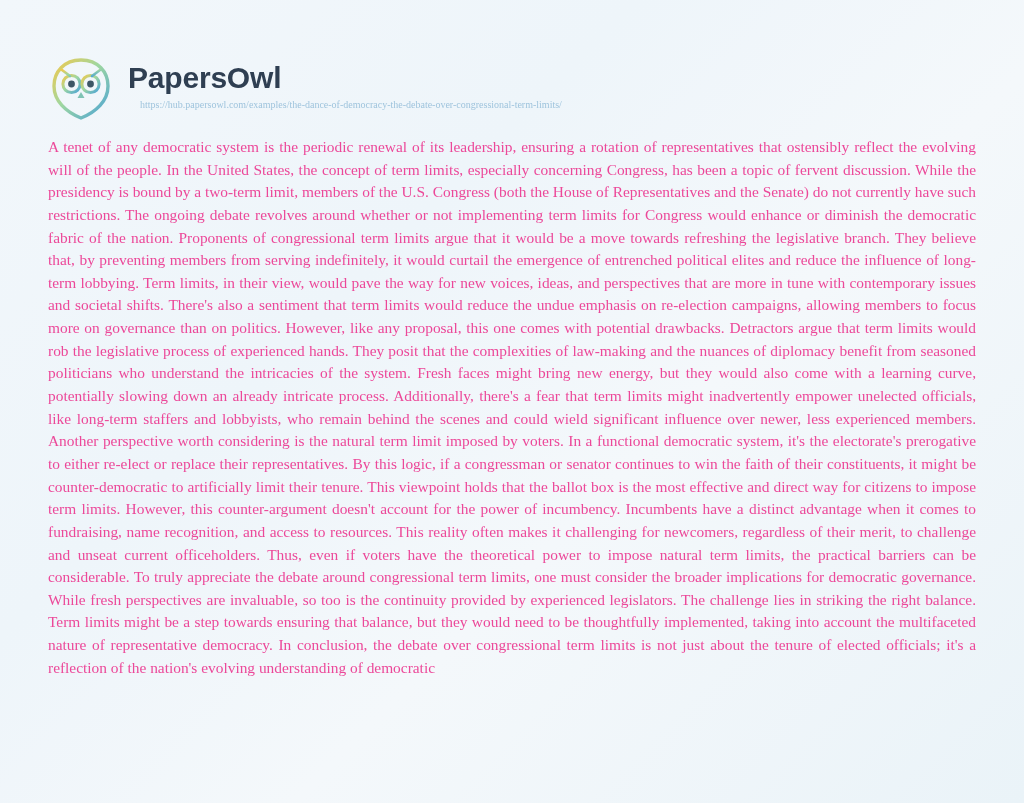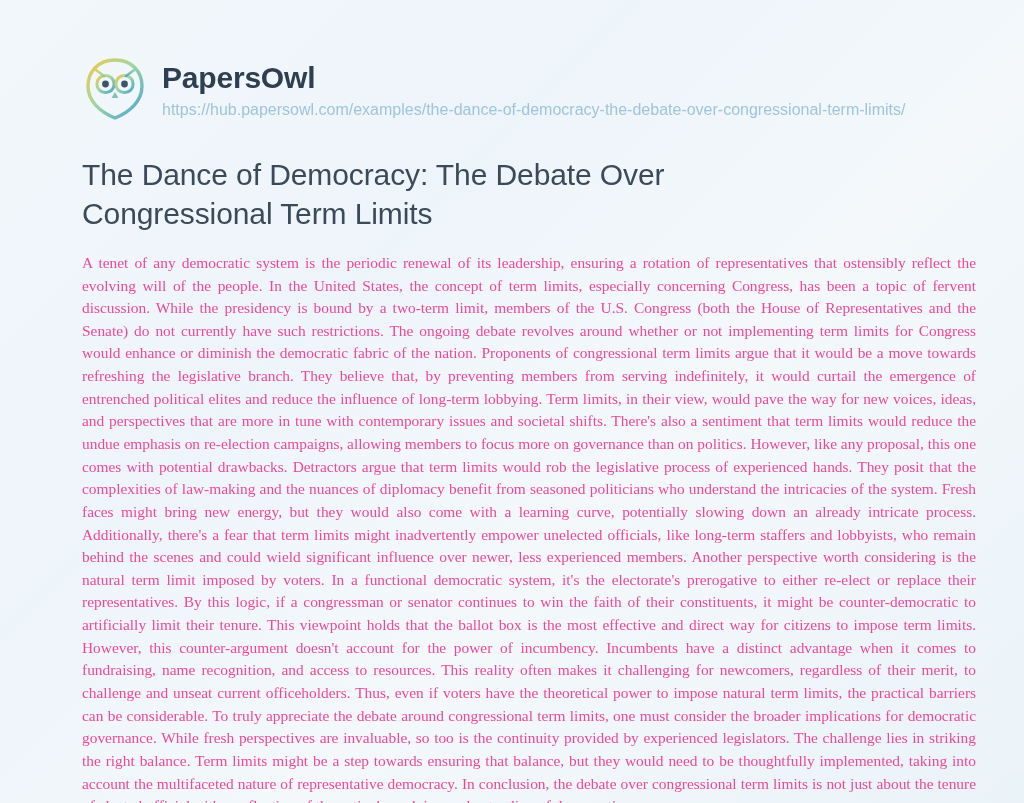--- a/index.html
+++ b/index.html
@@ -11,21 +11,20 @@
     height: 803px;
     background: linear-gradient(135deg, #f2f7fb 0%, #eef5fa 35%, #f4f8fb 60%, #eaf3f8 100%);
     font-family: "Liberation Serif", serif;
     overflow: hidden;
   }
   .page {
     position: relative;
     width: 1024px;
     height: 756px;
     box-sizing: border-box;
-    padding-left: 34px;
   }
   .header {
     display: flex;
     align-items: flex-start;
     padding: 52px 48px 0 48px;
   }
   .logo-mark {
     width: 66px;
     height: 66px;
     flex: 0 0 66px;
@@ -39,26 +38,27 @@
   .brand-name {
     font-family: "Liberation Sans", sans-serif;
     font-size: 30px;
     font-weight: bold;
     color: #2f3f52;
     letter-spacing: -0.2px;
     line-height: 1.05;
     margin: 0 0 4px 0;
   }
   .brand-url {
-    font-family: Liberation Sans, sans-serif;
-    font-size: 16px;
+    font-family: Liberation Serif, serif;
+    font-size: 10px;
     line-height: 1.45;
     color: #9fc4dd;
     max-width: 830px;
     word-break: break-word;
+    margin-left: 12px;
   }
   .doc-title {
     font-family: "Liberation Sans", sans-serif;
     font-size: 30px;
     font-weight: normal;
     color: #3b4a5a;
     line-height: 1.32;
     margin: 34px 0 0 0;
     padding: 0 48px 0 48px;
     max-width: 720px;
@@ -99,17 +99,16 @@
         <path d="M33 36 L29.5 42 L36.5 42 Z" fill="#7fc3b4"></path>
         <path d="M14 14 L22 20 M52 14 L44 20" stroke="url(#owlgrad)" stroke-width="2.6" fill="none" stroke-linecap="round"></path>
       </svg>
     </div>
     <div class="brand-block">
       <div class="brand-name">PapersOwl</div>
       <div class="brand-url">https://hub.papersowl.com/examples/the-dance-of-democracy-the-debate-over-congressional-term-limits/</div>
     </div>
   </div>
 
-  <h1 class="doc-title">The Dance of Democracy: The Debate Over Congressional Term Limits</h1>
 
   <div class="doc-body">A tenet of any democratic system is the periodic renewal of its leadership, ensuring a rotation of representatives that ostensibly reflect the evolving will of the people. In the United States, the concept of term limits, especially concerning Congress, has been a topic of fervent discussion. While the presidency is bound by a two-term limit, members of the U.S. Congress (both the House of Representatives and the Senate) do not currently have such restrictions. The ongoing debate revolves around whether or not implementing term limits for Congress would enhance or diminish the democratic fabric of the nation. Proponents of congressional term limits argue that it would be a move towards refreshing the legislative branch. They believe that, by preventing members from serving indefinitely, it would curtail the emergence of entrenched political elites and reduce the influence of long-term lobbying. Term limits, in their view, would pave the way for new voices, ideas, and perspectives that are more in tune with contemporary issues and societal shifts. There's also a sentiment that term limits would reduce the undue emphasis on re-election campaigns, allowing members to focus more on governance than on politics. However, like any proposal, this one comes with potential drawbacks. Detractors argue that term limits would rob the legislative process of experienced hands. They posit that the complexities of law-making and the nuances of diplomacy benefit from seasoned politicians who understand the intricacies of the system. Fresh faces might bring new energy, but they would also come with a learning curve, potentially slowing down an already intricate process. Additionally, there's a fear that term limits might inadvertently empower unelected officials, like long-term staffers and lobbyists, who remain behind the scenes and could wield significant influence over newer, less experienced members. Another perspective worth considering is the natural term limit imposed by voters. In a functional democratic system, it's the electorate's prerogative to either re-elect or replace their representatives. By this logic, if a congressman or senator continues to win the faith of their constituents, it might be counter-democratic to artificially limit their tenure. This viewpoint holds that the ballot box is the most effective and direct way for citizens to impose term limits. However, this counter-argument doesn't account for the power of incumbency. Incumbents have a distinct advantage when it comes to fundraising, name recognition, and access to resources. This reality often makes it challenging for newcomers, regardless of their merit, to challenge and unseat current officeholders. Thus, even if voters have the theoretical power to impose natural term limits, the practical barriers can be considerable. To truly appreciate the debate around congressional term limits, one must consider the broader implications for democratic governance. While fresh perspectives are invaluable, so too is the continuity provided by experienced legislators. The challenge lies in striking the right balance. Term limits might be a step towards ensuring that balance, but they would need to be thoughtfully implemented, taking into account the multifaceted nature of representative democracy. In conclusion, the debate over congressional term limits is not just about the tenure of elected officials; it's a reflection of the nation's evolving understanding of democratic</div>
 
 </div>
 
 </body></html>

